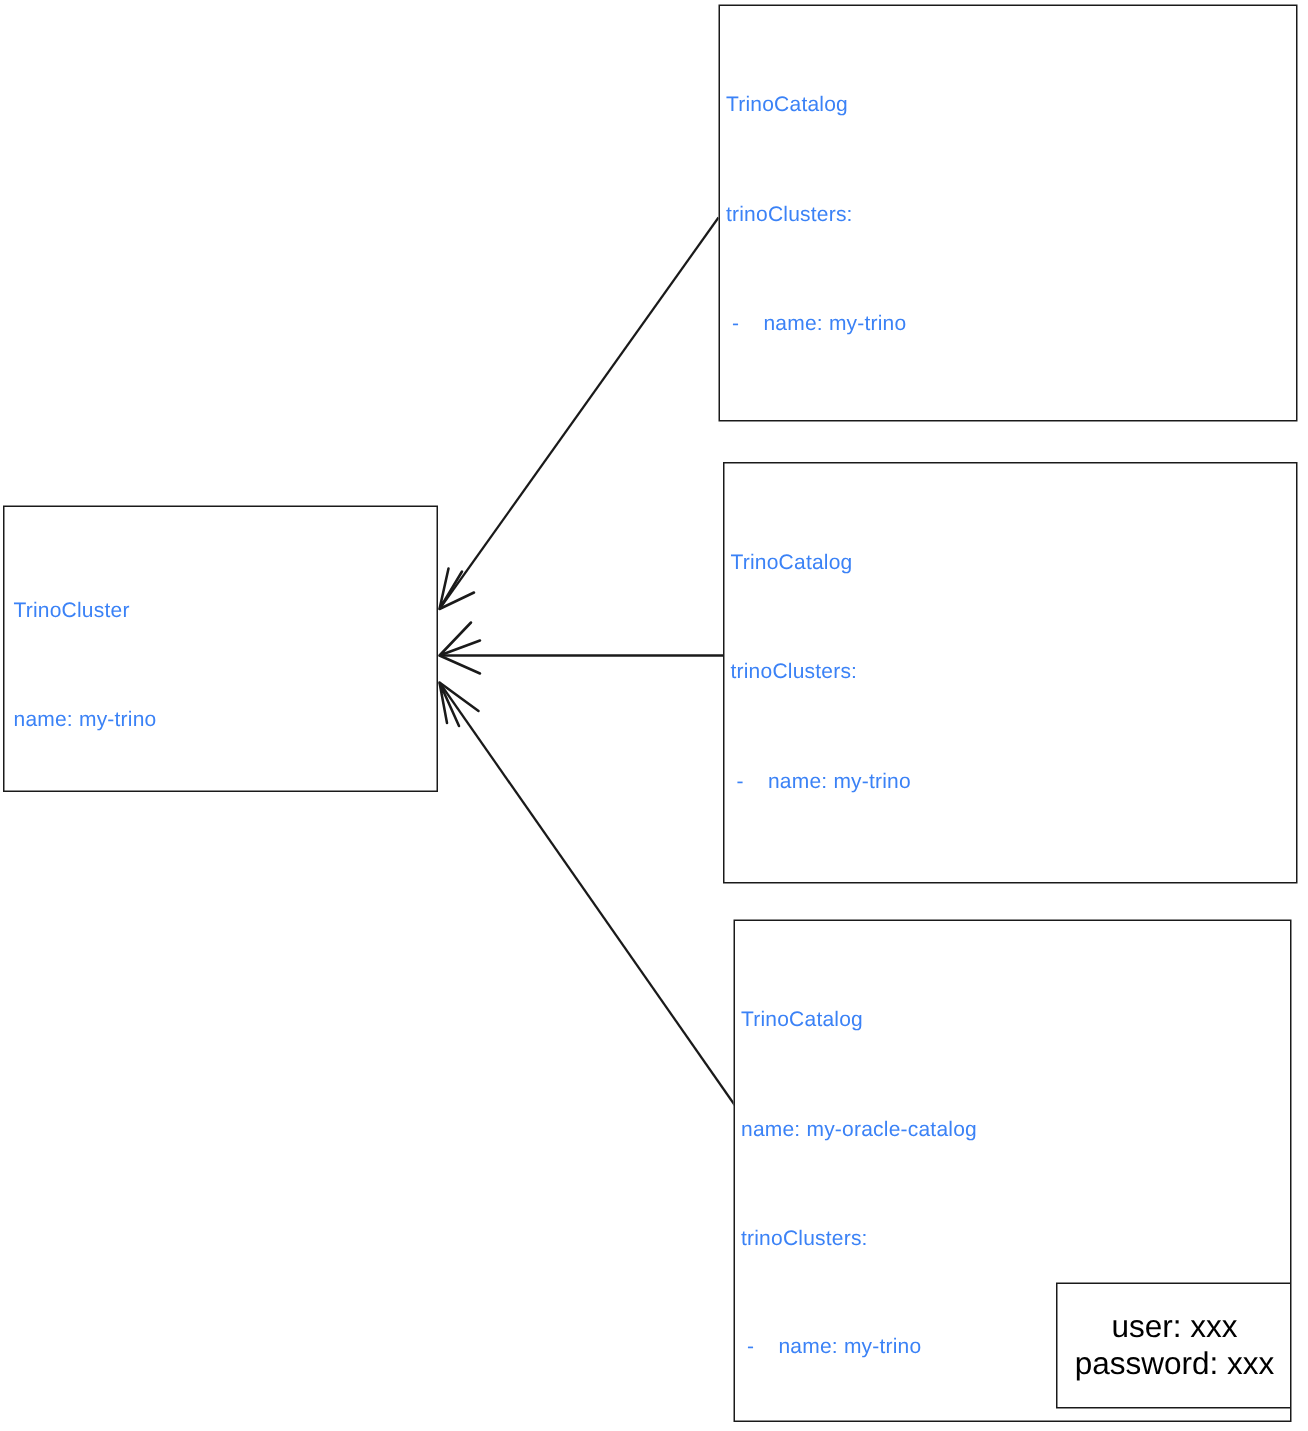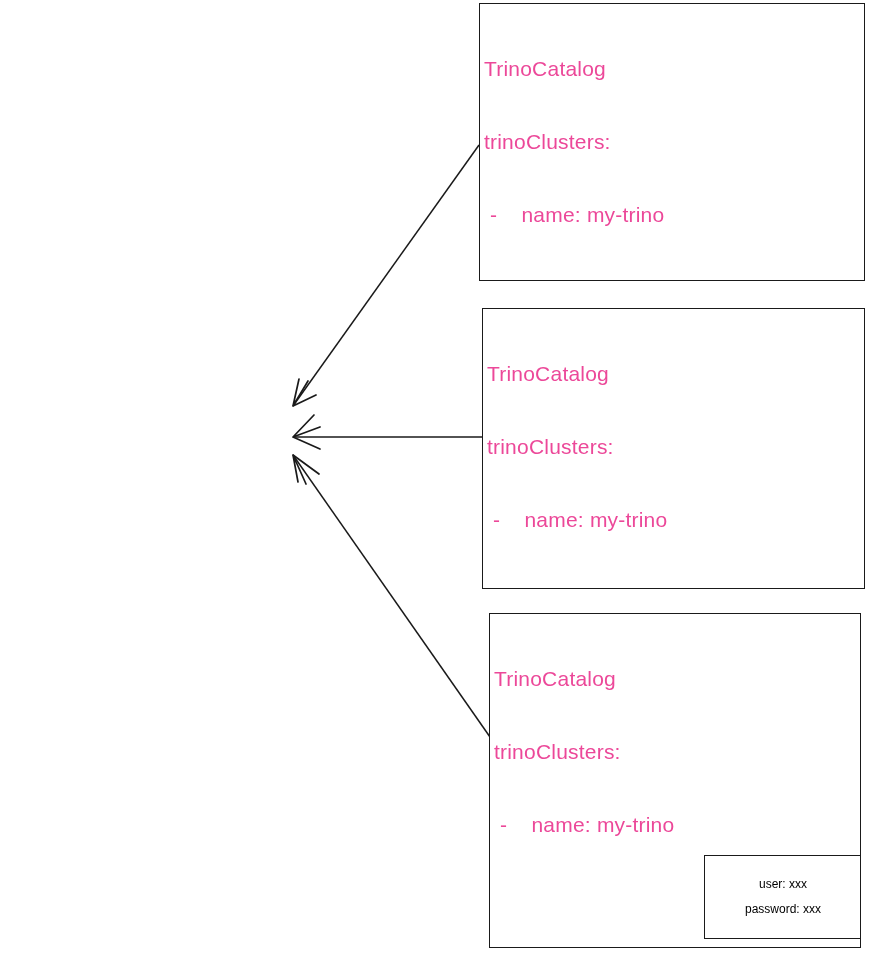--- a/index.html
+++ b/index.html
@@ -24,25 +24,25 @@
     box-sizing: border-box;
     border: 1.6px solid #1a1a1a;
     background: #ffffff;
     overflow: hidden;
   }
   .node-text {
     position: absolute;
     left: 3px;
     top: 3px;
     right: 11px;
-    font-size: 21px;
+    font-size: 14px;
     line-height: 24.2px;
     white-space: pre;
     letter-spacing: 0.01em;
-    color: #ec4899;
+    color: #3b82f6;
   }
   .node-line {
     white-space: pre;
     display: block;
   }
   
   #cluster-node {
     left: 2px;
     top: 337px;
     width: 290px;
@@ -79,21 +79,21 @@
     left: 214px;
     top: 241px;
     width: 158px;
     height: 84px;
     display: flex;
     flex-direction: column;
     align-items: center;
     justify-content: center;
   }
   #secret-node .secret-text {
-    font-size: 12px;
+    font-size: 21px;
     line-height: 25px;
     text-align: center;
     white-space: pre;
   }
   svg#edges {
     position: absolute;
     left: 0;
     top: 0;
     width: 872px;
     height: 954px;
@@ -126,20 +126,26 @@
       <line x1="490" y1="737" x2="293" y2="455" stroke-width="1.5"></line>
       <path d="M 293 455 L 319 474 M 293 455 L 306 484 M 293 455 L 298 482" stroke-width="1.7" stroke-linecap="round"></path>
     </g>
 
     <g>
       <line x1="759" y1="817" x2="786" y2="855" stroke-width="1.5"></line>
       <path d="M 786 855 L 764 830 M 786 855 L 781 824" stroke-width="1.7" stroke-linecap="round"></path>
     </g>
   </svg>
 
+  <div class="node" id="cluster-node">
+    <div class="node-text">
+      <span class="node-line">TrinoCluster</span>
+      <span class="node-line">name: my-trino</span>
+    </div>
+  </div>
 
   <div class="node" id="catalog-node-1">
     <div class="node-text">
       <span class="node-line">TrinoCatalog</span>
       <span class="node-line">trinoClusters:</span>
       <span class="node-line"> -    name: my-trino</span>
       
       
       
       
@@ -155,20 +161,21 @@
       
       
       
       
     </div>
   </div>
 
   <div class="node" id="catalog-node-3">
     <div class="node-text">
       <span class="node-line">TrinoCatalog</span>
+      <span class="node-line">name: my-oracle-catalog</span>
       <span class="node-line">trinoClusters:</span>
       <span class="node-line"> -    name: my-trino</span>
       
       
       
     </div>
 
     <div class="node" id="secret-node">
       <span class="secret-text">user: xxx</span>
       <span class="secret-text">password: xxx</span>

